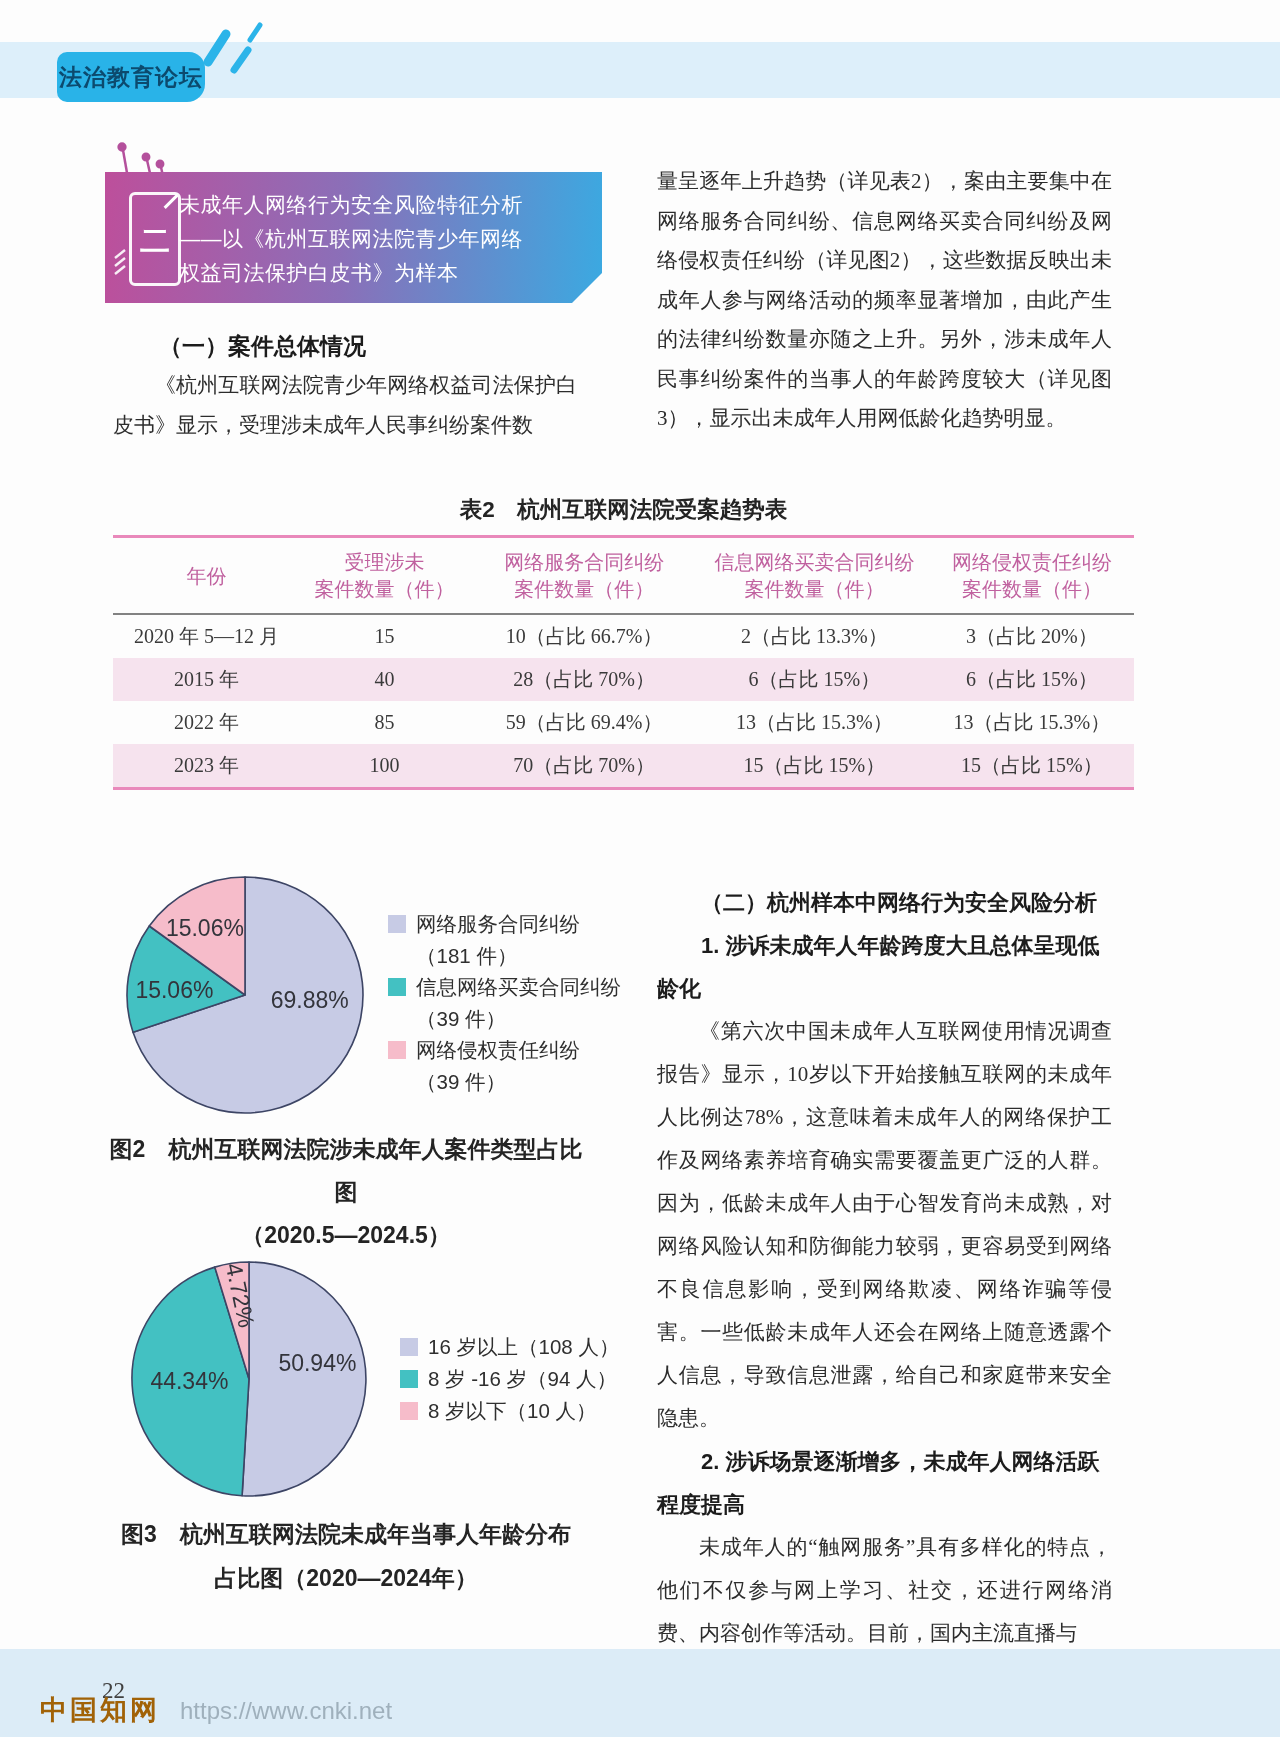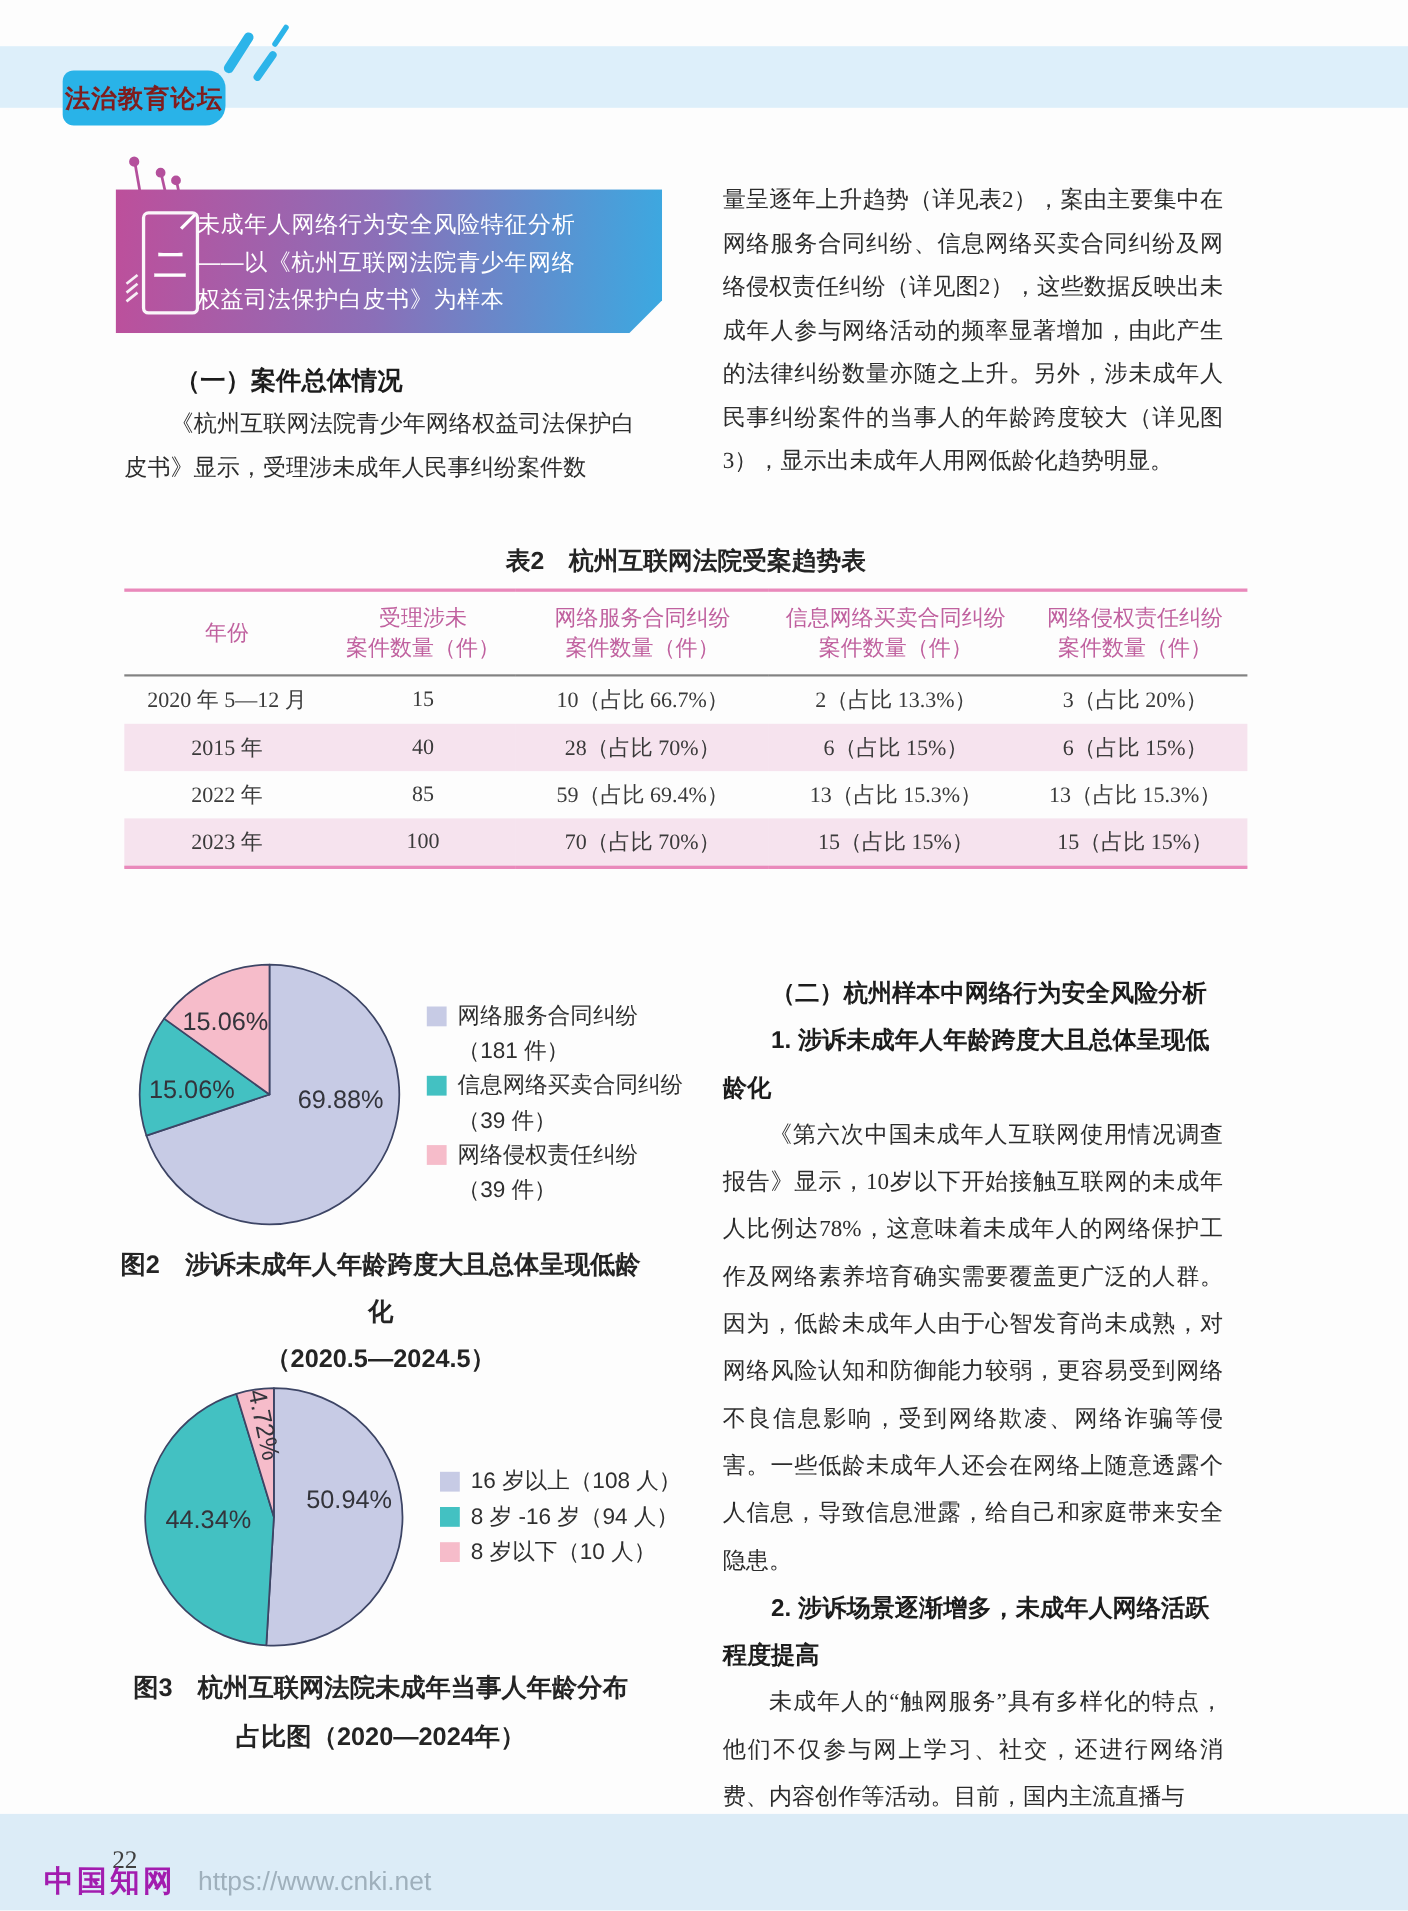--- a/index.html
+++ b/index.html
@@ -2,22 +2,22 @@
 <html lang="zh"><head>
 <meta charset="utf-8">
 <title>未成年人网络行为安全风险特征分析</title>
 <style>
   html,body{margin:0;padding:0;background:#ffffff;}
   .page{position:relative;width:1280px;height:1737px;background:#fdfdfd;overflow:hidden;
         font-family:"Liberation Sans",sans-serif;color:#2c2c2c;}
 
   .top-band{position:absolute;left:0;top:42px;width:1280px;height:56px;background:#ddeffa;}
   .badge{position:absolute;left:57px;top:52px;width:148px;height:50px;background:#29b3e8;
-         border-radius:10px 16px 18px 10px;color:#7f1d1d;font-size:23px;font-weight:bold;
-         text-align:center;line-height:50px;letter-spacing:1px;margin-top:12px;}
+         border-radius:10px 16px 18px 10px;color:#0c4a6e;font-size:23px;font-weight:bold;
+         text-align:center;line-height:50px;letter-spacing:1px;}
   .splash{position:absolute;left:198px;top:12px;}
   .pins{position:absolute;left:112px;top:134px;}
 
   .title-box{position:absolute;left:105px;top:172px;width:497px;height:131px;
              background:linear-gradient(94deg,#bd4f9b 0%,#8b6fb8 48%,#3ba9e1 100%);
              clip-path:polygon(0 0,100% 0,100% calc(100% - 30px),calc(100% - 30px) 100%,0 100%);}
   .doc-icon{position:absolute;left:24px;top:20px;width:46px;height:88px;
             border:3px solid rgba(255,255,255,.95);border-radius:6px;}
   .doc-icon .num{position:absolute;left:0;right:0;top:26px;text-align:center;color:#fff;
                  font-size:30px;font-weight:bold;}
@@ -59,21 +59,21 @@
   .cap2{left:106px;top:1512px;line-height:44px;}
 
   .right-flow{position:absolute;left:657px;top:881px;width:455px;}
   .right-flow .h2,.right-flow .h3{font-size:22px;font-weight:bold;color:#1c1c1c;line-height:43px;
                                   text-indent:2em;margin:0;font-family:"Liberation Sans",sans-serif;}
   .right-flow .para{font-size:21px;line-height:43px;text-indent:2em;}
 
   .footer-band{position:absolute;left:0;top:1649px;width:1280px;height:88px;background:#dcecf7;}
   .page-num{position:absolute;left:102px;top:1678px;font-size:23px;color:#404040;
             font-family:"Liberation Serif",serif;}
-  .site-name{position:absolute;left:40px;top:1692px;font-size:27px;color:#a21caf;
+  .site-name{position:absolute;left:40px;top:1692px;font-size:27px;color:#a16207;
              letter-spacing:3px;font-weight:bold;}
   .site-url{position:absolute;left:180px;top:1697px;font-size:24px;color:#9fb0bc;text-decoration:none;}
 </style>
 </head>
 <body>
 
 <div class="page">
 
   <div class="top-band"></div>
 
@@ -198,21 +198,21 @@
       </div>
       <div class="legend-item">
         <span class="legend-swatch" style="background: rgb(246, 188, 202);"></span>
         <div class="legend-text">
           <div>网络侵权责任纠纷</div>
           <div>（39 件）</div>
         </div>
       </div>
     </div>
   <div class="caption cap1">
-    <div>图2　涉诉未成年人年龄跨度大且总体呈现低龄化</div>
+    <div>图2　杭州互联网法院涉未成年人案件类型占比图</div>
     <div>（2020.5—2024.5）</div>
   </div>
 
   <svg class="pie pie2" viewBox="0 0 242 242">
       <path d="M 121 121 L 121.00 4.00 A 117 117 0 1 1 114.09 237.80 Z" fill="#c7cbe5" stroke="#3d4565" stroke-width="1.6" stroke-linejoin="round"></path>
       <path d="M 121 121 L 114.09 237.80 A 117 117 0 0 1 86.81 9.11 Z" fill="#43c1c2" stroke="#3d4565" stroke-width="1.6" stroke-linejoin="round"></path>
       <path d="M 121 121 L 86.81 9.11 A 117 117 0 0 1 121.00 4.00 Z" fill="#f6bcca" stroke="#3d4565" stroke-width="1.6" stroke-linejoin="round"></path>
       <text x="189.4" y="113.2" text-anchor="middle" font-size="23" fill="#33343b">50.94%</text>
       <text x="61.4" y="131.1" text-anchor="middle" font-size="23" fill="#33343b">44.34%</text>
       <text x="112.2" y="45.2" text-anchor="middle" font-size="23" fill="#33343b" transform="rotate(78 112.2 37.2)">4.72%</text>

